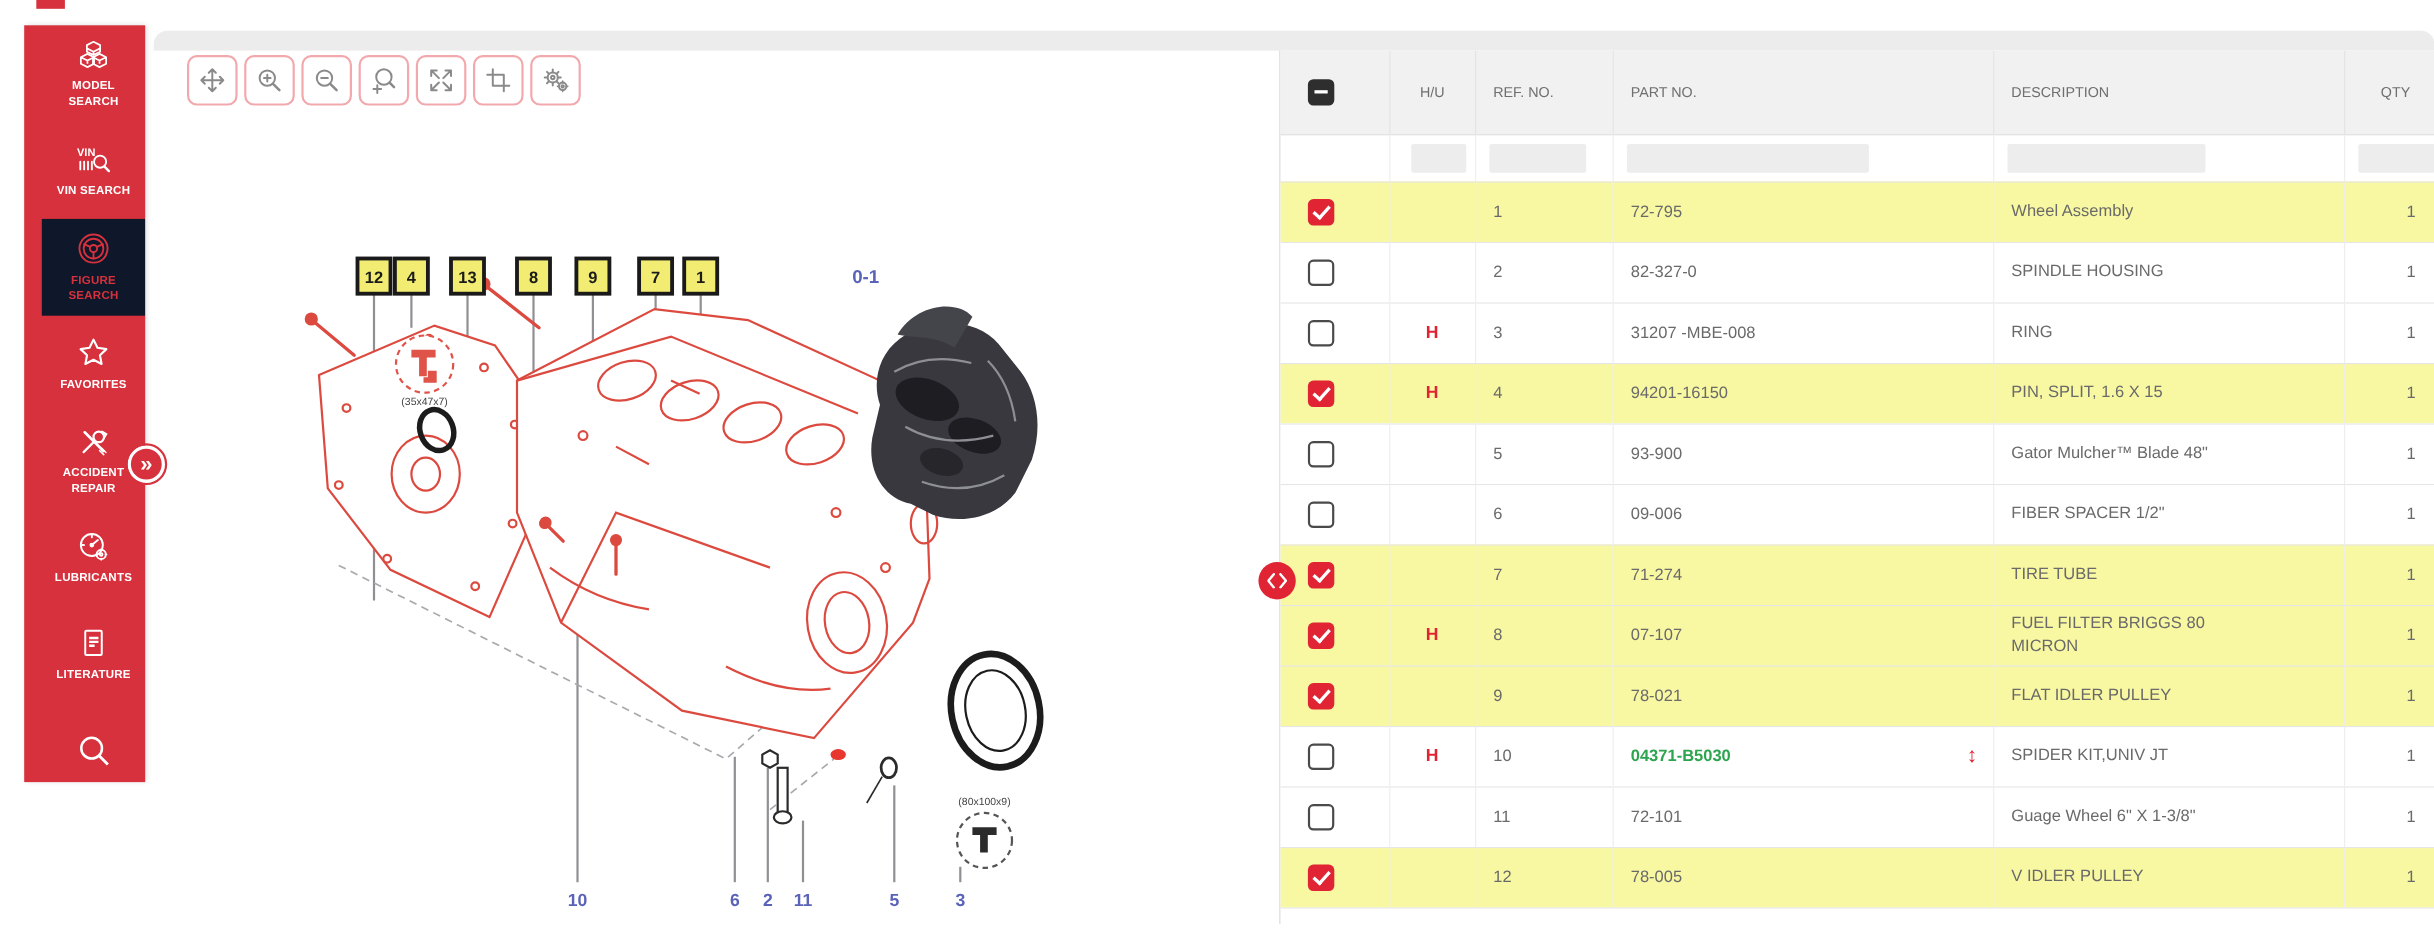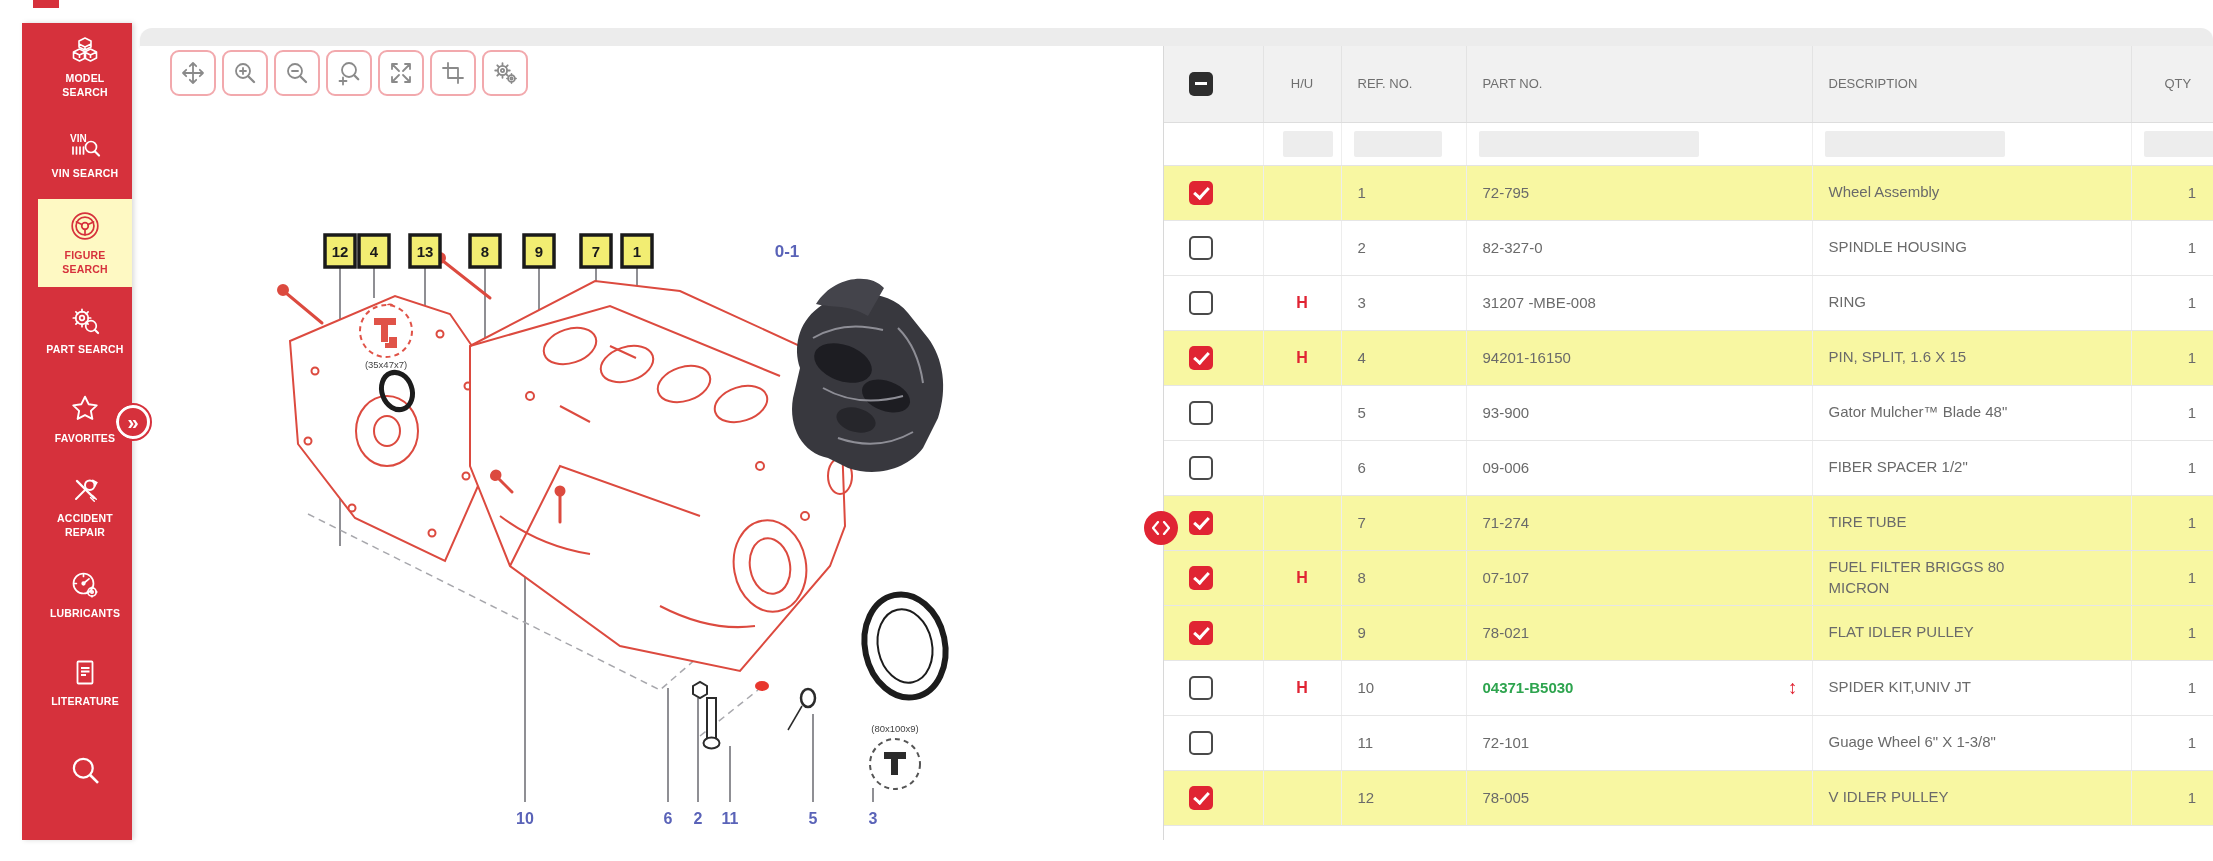--- a/index.html
+++ b/index.html
@@ -5,27 +5,27 @@
   :root{
     --red:#d6313c; --red-bright:#e02433; --yellow-row:#f8f7a2; --callout-yellow:#f2ed72;
     --blue-label:#5a63b8; --green-part:#2da44e; --line-gray:#8f8f94; --art-red:#dc4a3f;
   }
   *{margin:0;padding:0;box-sizing:border-box;}
   body{width:2213px;height:861px;overflow:hidden;background:#fff;font-family:"Liberation Sans",sans-serif;}
   .app{position:relative;width:2213px;height:861px;background:#fff;overflow:hidden;}
 
   
   .sidebar-fragment{position:absolute;left:33px;top:0;width:26px;height:8px;background:var(--red);}
-  .sidebar{position:absolute;left:22px;top:23px;width:110px;height:817px;background:var(--red);
+  .sidebar{position:absolute;left:22px;top:23px;width:110px;height:688px;background:var(--red);
     display:flex;flex-direction:column;overflow:hidden;box-shadow:2px 0 5px rgba(0,0,0,.15);z-index:6;padding-left:16px;}
   .side-item{flex:0 0 88px;display:flex;flex-direction:column;align-items:center;justify-content:center;
     gap:7px;color:#fff;cursor:pointer;}
   .side-item svg{display:block;}
   .side-item .lbl{font-size:10.5px;font-weight:bold;text-align:center;line-height:1.3;letter-spacing:.2px;white-space:pre-line;}
-  .side-item.active{background:#fef9c3;color:var(--red);}
+  .side-item.active{background:#0f172a;color:var(--red);}
   .expand-badge{position:absolute;left:116px;top:405px;width:34px;height:34px;border-radius:50%;
     background:var(--red);border:3px solid #fff;outline:2px solid var(--red);color:#fff;z-index:7;
     display:flex;align-items:center;justify-content:center;font-size:20px;font-weight:bold;cursor:pointer;line-height:1;}
 
   
   .top-band{position:absolute;left:140px;top:28px;width:2073px;height:18px;background:#ececec;
     border-radius:12px 12px 0 0;box-shadow:0 2px 3px rgba(0,0,0,.07);}
 
   
   .diagram-panel{position:absolute;left:140px;top:46px;width:1023px;height:794px;background:#fff;overflow:hidden;}
@@ -105,32 +105,20 @@
       <span>
           <svg width="32" height="32" viewBox="0 0 30 30" stroke="currentColor" fill="none" stroke-width="1.6">
         <circle cx="15" cy="15" r="12"></circle>
             <circle cx="15" cy="15" r="8.4"></circle>
             <circle cx="15" cy="15" r="3.1"></circle>
         <path d="M15 18.1v5.2M12.2 13.6L7 11.2M17.8 13.6L23 11.2" stroke-linecap="round"></path>
           </svg>
         </span>
       <span class="lbl">FIGURE
 SEARCH</span>
-    </div>
-    <div class="side-item">
-      <span>
-          <svg width="30" height="30" viewBox="0 0 30 30" stroke="currentColor" fill="none" stroke-width="1.7" stroke-linecap="round">
-        <circle cx="12" cy="12" r="6.3"></circle>
-            <circle cx="12" cy="12" r="2.3"></circle>
-        <path d="M12 3.3v2.6M12 18.1v2.6M3.3 12h2.6M18.1 12h2.6M5.9 5.9l1.9 1.9M16.2 16.2l1.9 1.9M18.1 5.9l-1.9 1.9M7.8 16.2l-1.9 1.9"></path>
-        <circle cx="21" cy="20" r="5.3"></circle>
-            <path d="M24.8 23.8l3.3 3.3" stroke-width="2.1"></path>
-          </svg>
-        </span>
-      <span class="lbl">PART SEARCH</span>
     </div>
     <div class="side-item">
       <span>
           <svg width="32" height="32" viewBox="0 0 30 30" stroke="currentColor" fill="none" stroke-width="1.8" stroke-linejoin="round">
         <path d="M15 3.5l3.4 7 7.6 1.1-5.5 5.2 1.4 7.5L15 20.7l-6.9 3.6 1.4-7.5L4 11.6l7.6-1.1z"></path>
           </svg>
         </span>
       <span class="lbl">FAVORITES</span>
     </div>
     <div class="side-item">

